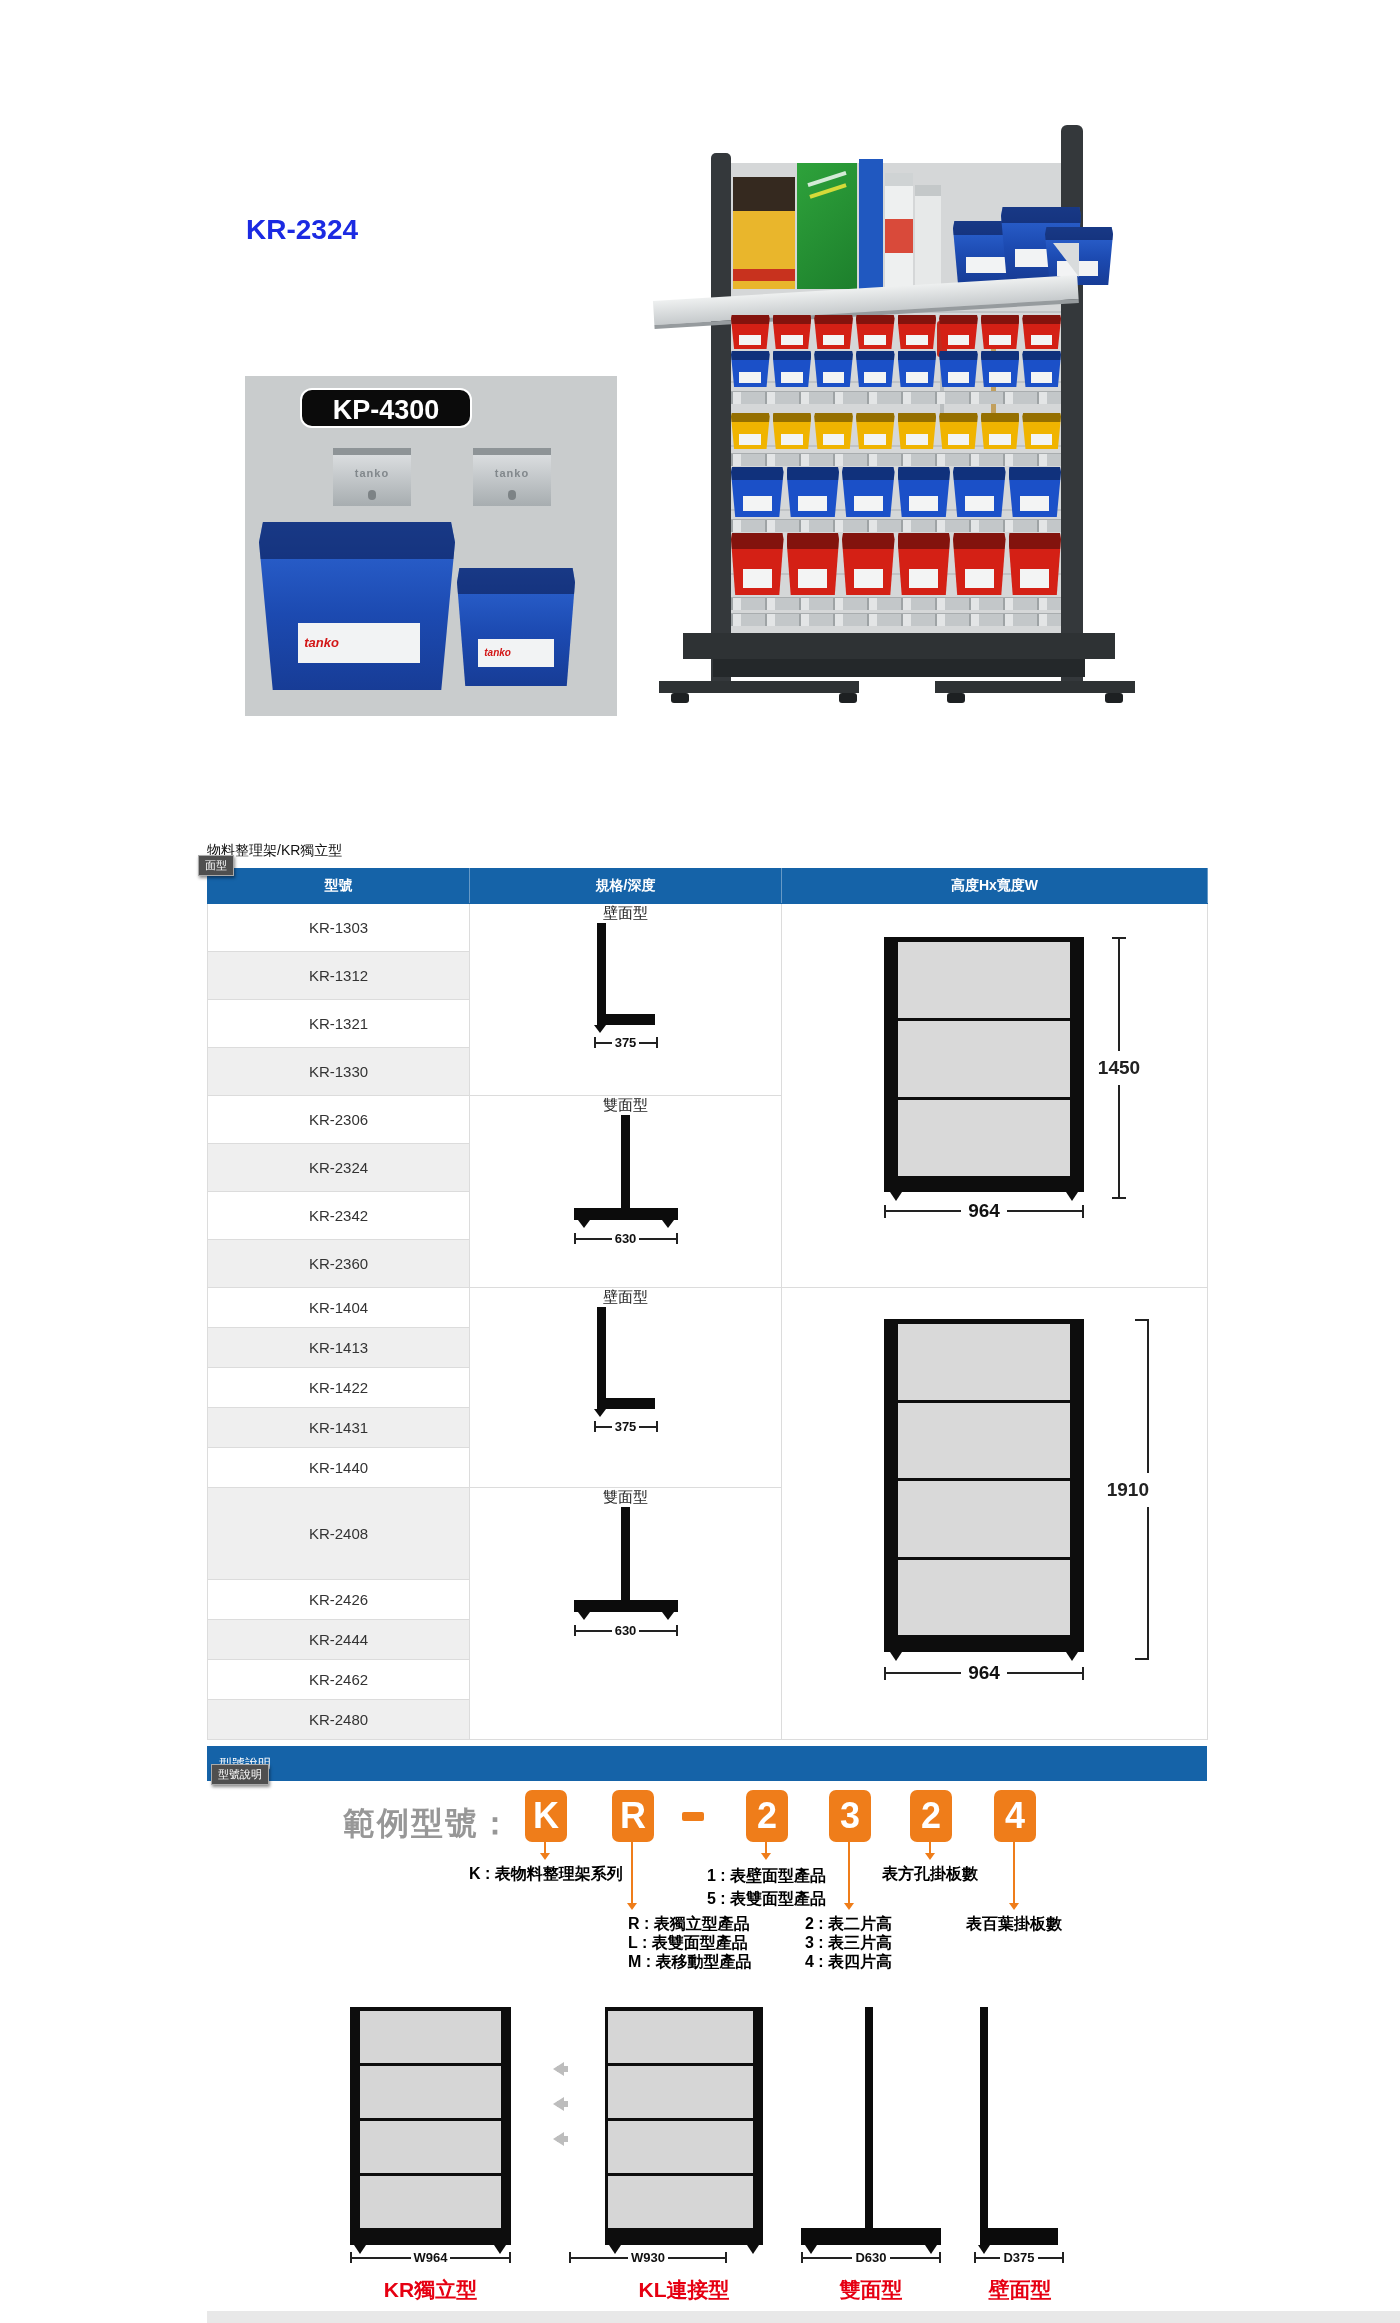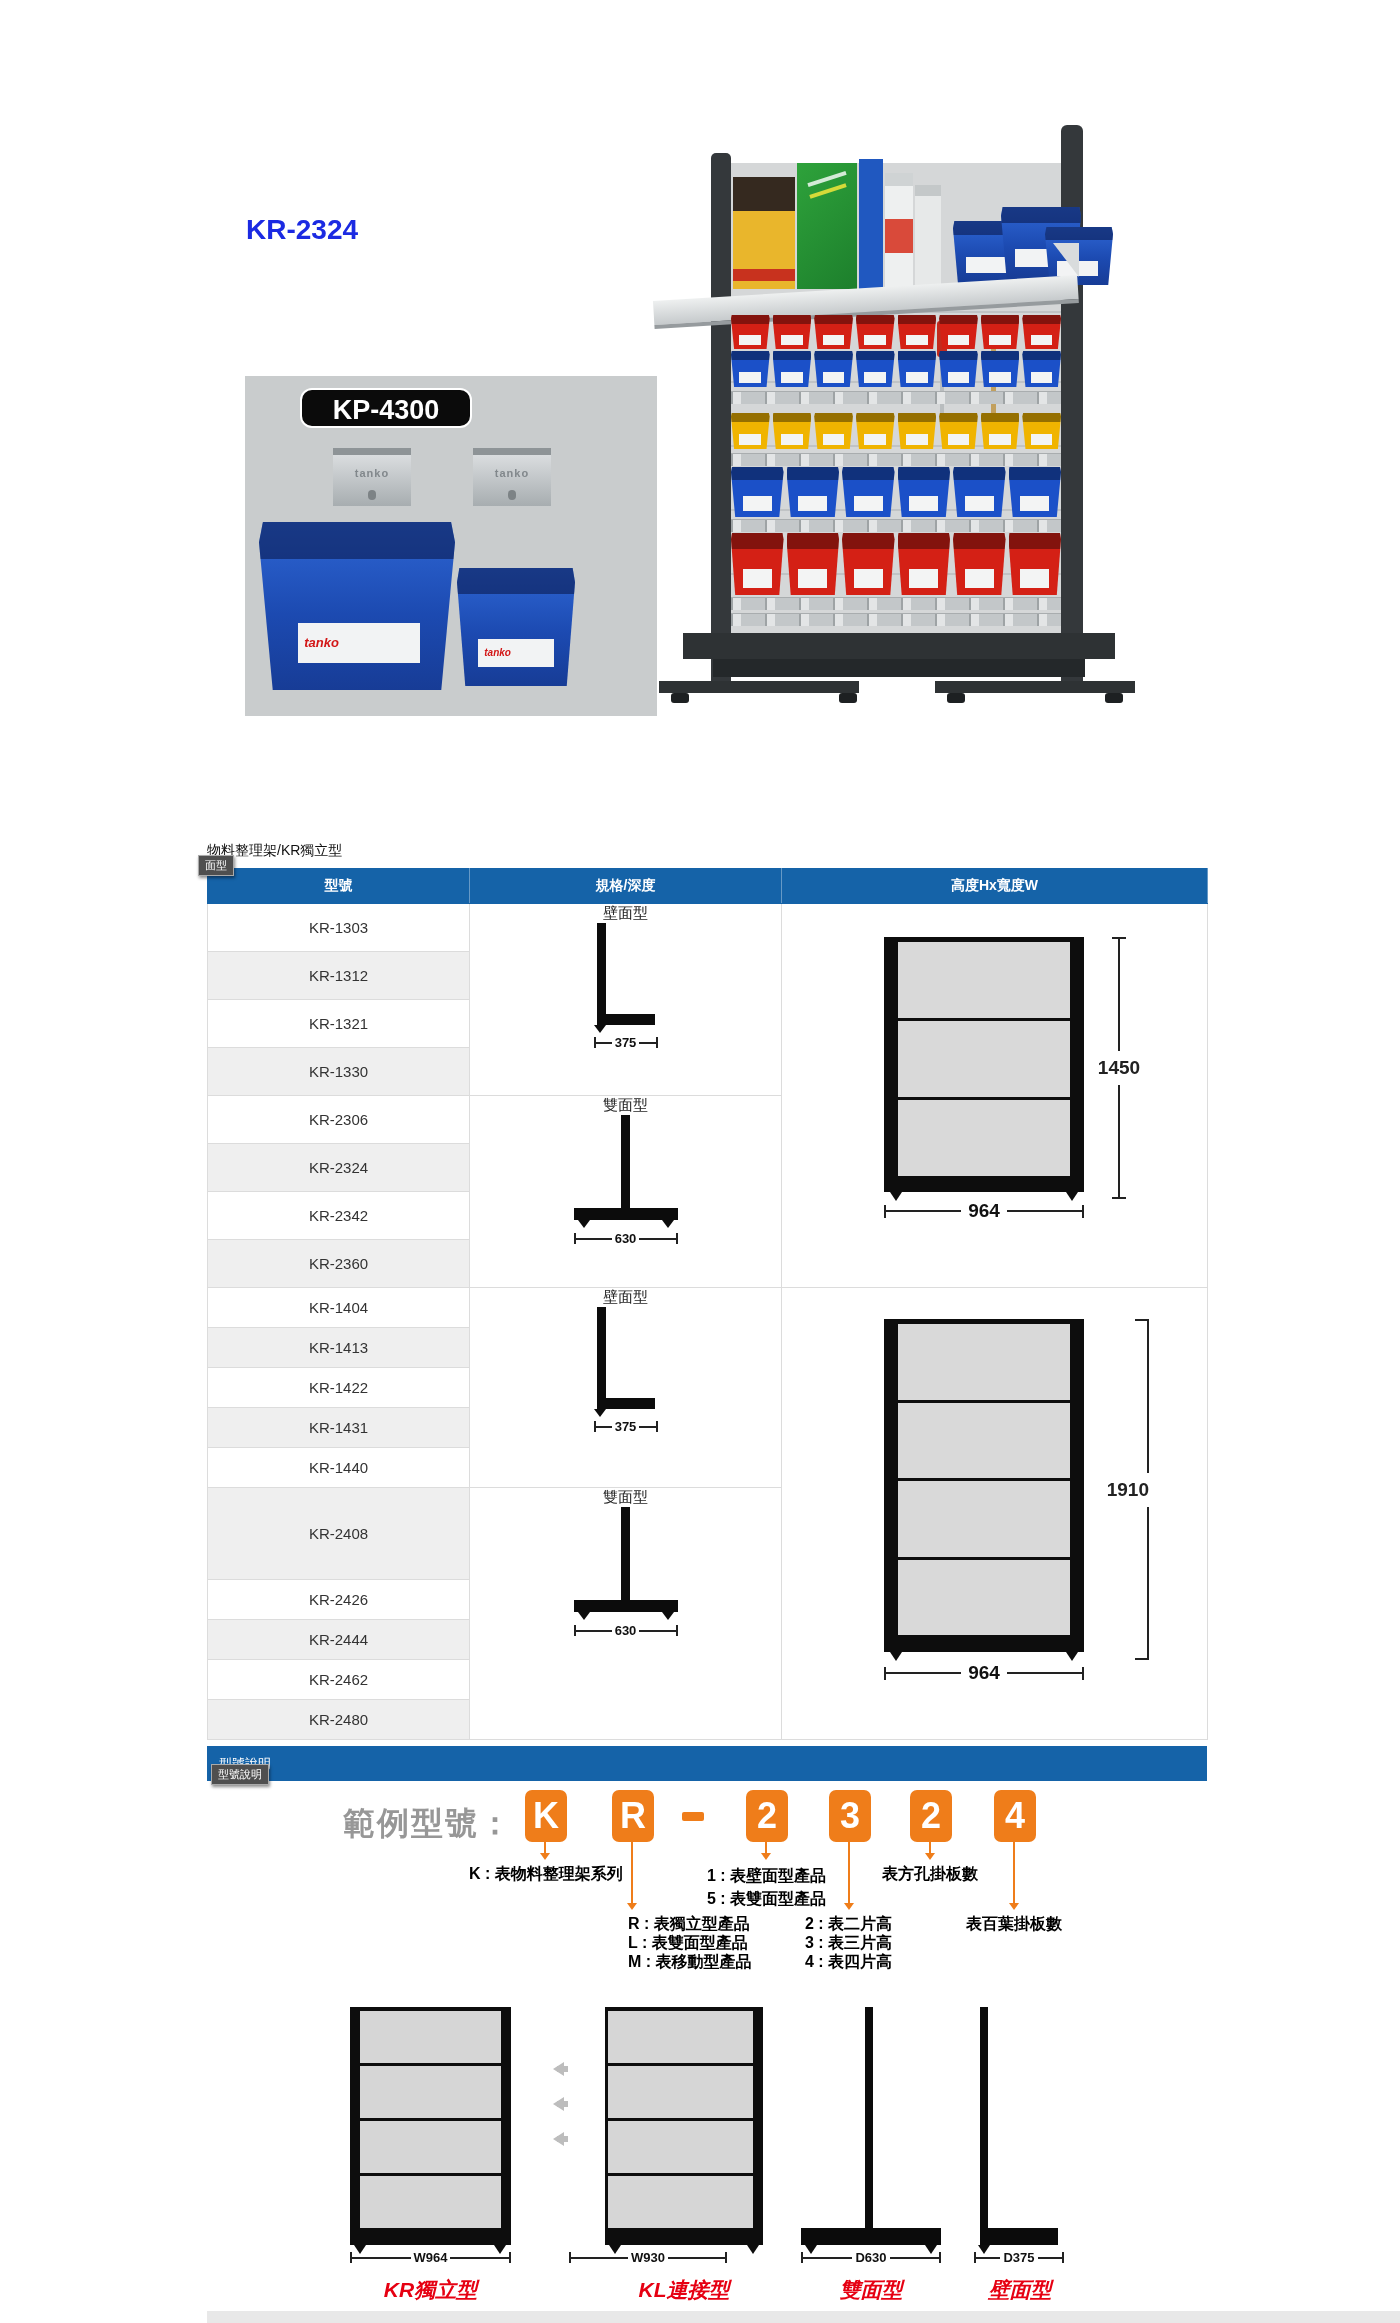--- a/index.html
+++ b/index.html
@@ -24,21 +24,21 @@
   .dotgrid{background-color:#d9d9d9;background-image:
       repeating-linear-gradient(90deg,#161616 0 3px,#d9d9d9 3px 13px),
       repeating-linear-gradient(0deg,#161616 0 3px,#d9d9d9 3px 13px);
       background-blend-mode:lighten;background-position:5px 5px;}
   .dotgrid-sm{background-color:#d6d6d6;background-image:
       repeating-linear-gradient(90deg,#222 0 2px,#d6d6d6 2px 10px),
       repeating-linear-gradient(0deg,#222 0 2px,#d6d6d6 2px 10px);
       background-blend-mode:lighten;background-position:4px 4px;}
 
   
-  .photo-left{left:245px;top:376px;width:412px;height:340px;}
+  .photo-left{left:245px;top:376px;width:372px;height:340px;}
   .kp-pill{left:55px;top:12px;width:172px;height:40px;background:#0b0b0b;border:2px solid #fff;
            border-radius:12px;color:#fff;font-size:27px;font-weight:700;text-align:center;line-height:40px;box-sizing:border-box;}
   .hanger{width:78px;height:58px;background:linear-gradient(#dadddf,#a7adb0);border-top:7px solid #8e9497;
           box-sizing:border-box;text-align:center;}
   .hanger .hbrand{display:inline-block;margin-top:12px;font-size:11px;color:#82888c;font-weight:700;letter-spacing:1px;}
   .hanger .keyhole{position:absolute;left:50%;bottom:6px;width:8px;height:10px;margin-left:-4px;background:#7d8386;border-radius:4px;}
   .binL{position:absolute;clip-path:polygon(2% 0,98% 0,100% 12%,93% 100%,7% 100%,0 12%);
         background:linear-gradient(180deg,#2e66d4 0%,#1c4ab1 55%,#173c96 100%);}
   .binL::before{content:"";position:absolute;left:0;right:0;top:0;height:22%;background:rgba(8,20,70,.55);}
   .binL .lbl{position:absolute;background:#f2f3f4;display:flex;align-items:center;padding-left:6px;box-sizing:border-box;}
@@ -120,21 +120,21 @@
   .oarrow{position:absolute;width:2px;background:#ef7d1a;}
   .oarrow::after{content:"";position:absolute;bottom:-7px;left:-4px;border:5px solid transparent;border-top:7px solid #ef7d1a;}
   .note{position:absolute;font-size:16px;font-weight:700;color:#000;white-space:nowrap;}
   .note.multi div{line-height:19px;} .note.wide div{line-height:23px;}
 
   
   .bboard{position:absolute;background:#0d0d0d;box-sizing:border-box;display:flex;flex-direction:column;}
   .bboard .pan{flex:1;margin-bottom:3px;} .bboard .pan:last-child{margin-bottom:0;}
   .pole{position:absolute;width:8px;background:#0b0b0b;}
   .bbase{position:absolute;height:17px;background:#0b0b0b;}
-  .red-label{position:absolute;font-size:21px;font-weight:700;color:#e60012;text-align:center;font-style:italic;}
+  .red-label{position:absolute;font-size:21px;font-weight:700;color:#e60012;text-align:center;}
   .garrow{position:absolute;width:24px;height:14px;}
   .garrow::before{content:"";position:absolute;left:0;top:0;border:7px solid transparent;border-right:11px solid #bdbdbd;}
   .garrow::after{content:"";position:absolute;left:11px;top:4px;width:11px;height:6px;background:#bdbdbd;}
   .footer-strip{left:207px;top:2311px;width:1193px;height:12px;background:#e8e8e8;}
   .dimrow{position:absolute;}
 </style>
 </head>
 <body>
 
 <div class="canvas">

